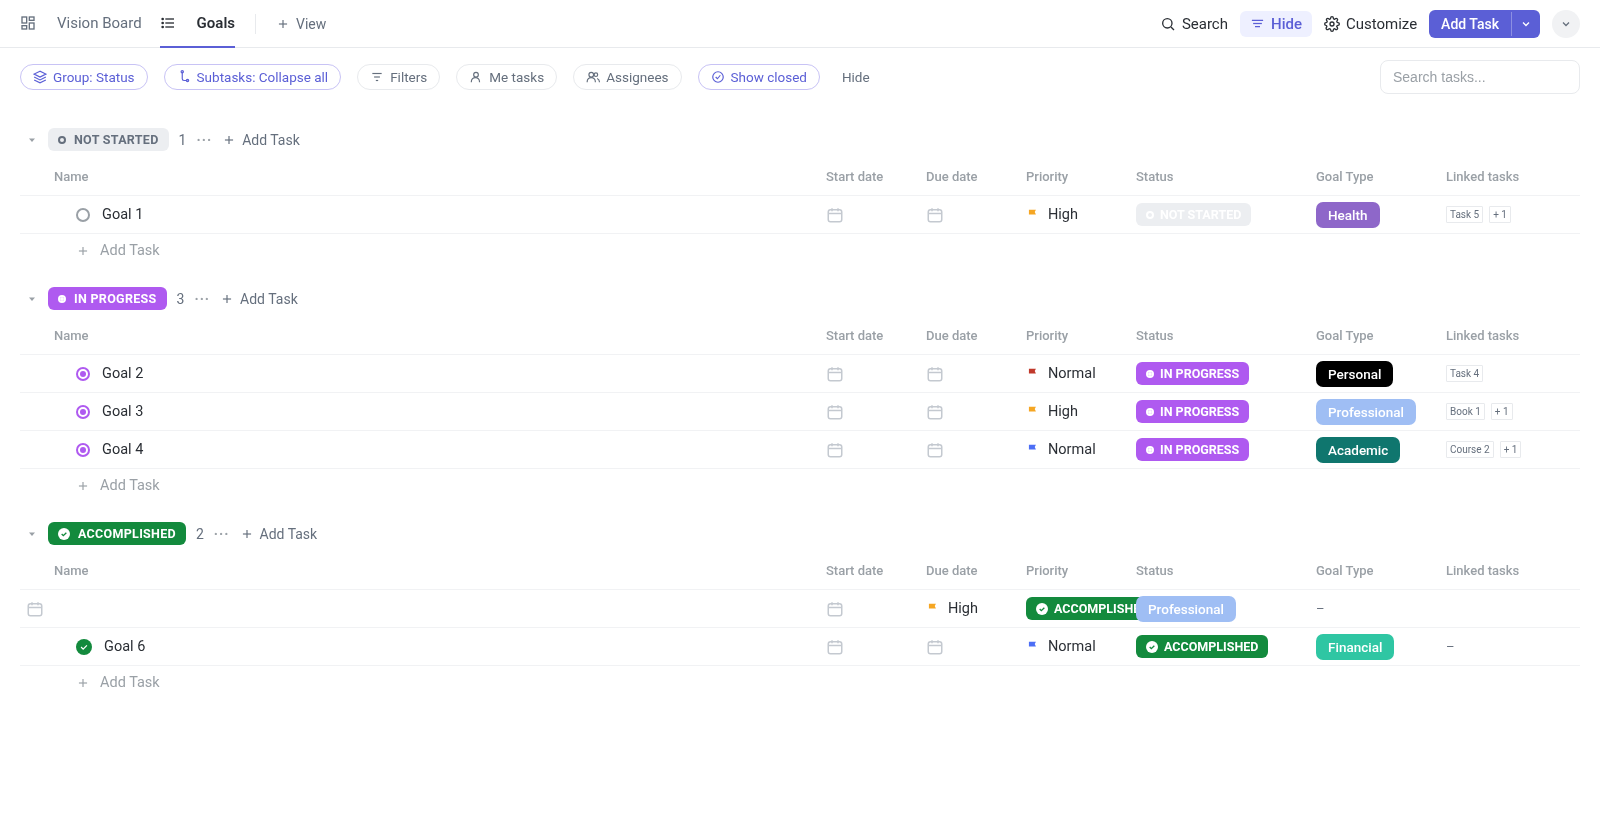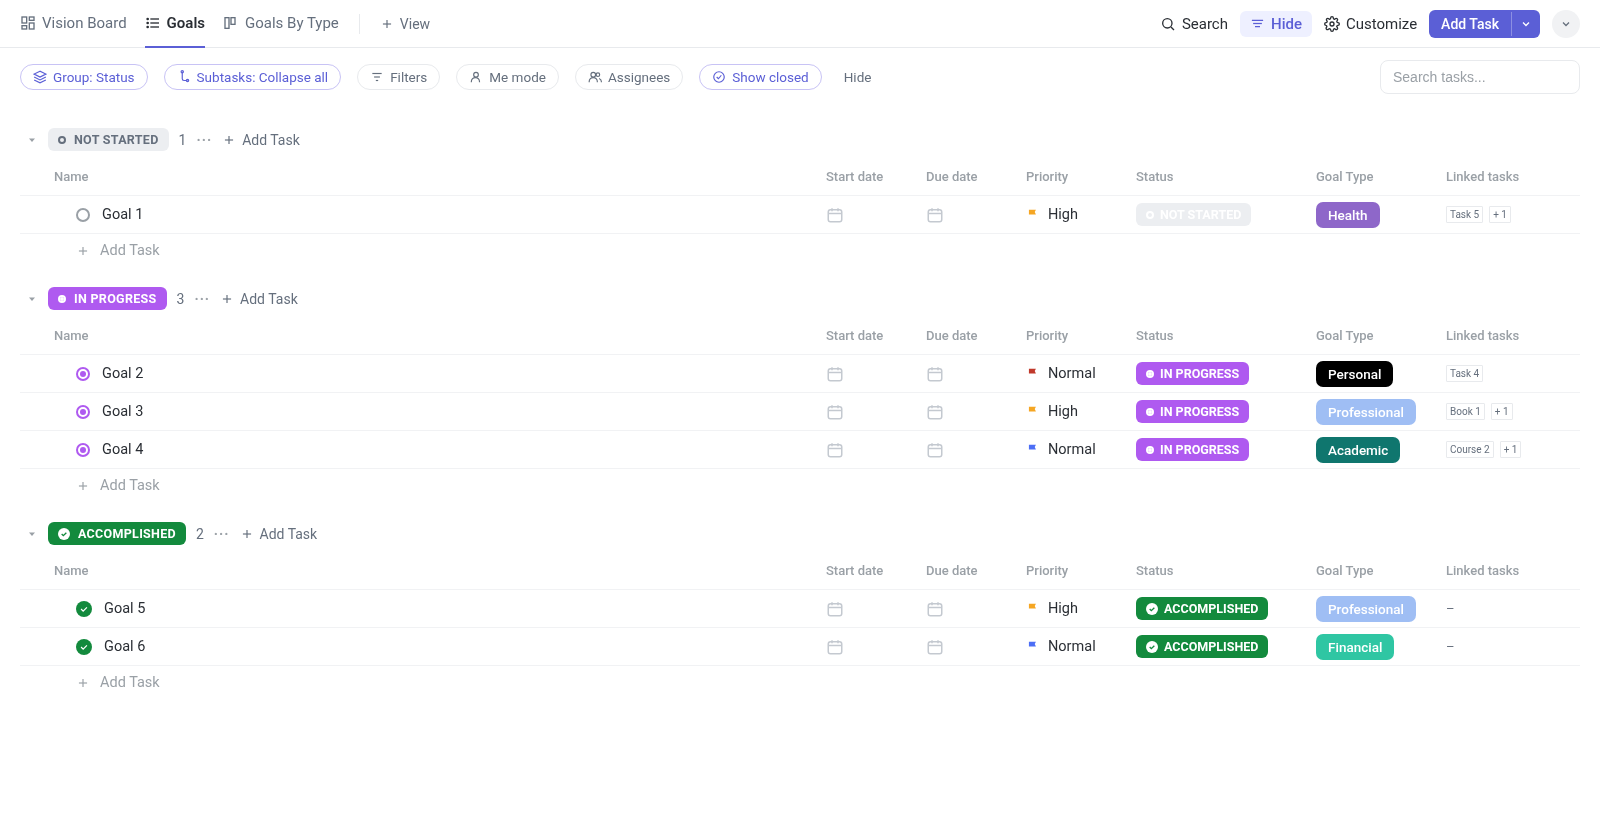--- a/index.html
+++ b/index.html
@@ -2,21 +2,21 @@
 <html><head>
 <meta charset="utf-8">
 <style>
   * { box-sizing: border-box; margin: 0; padding: 0; }
   body { font-family: -apple-system, BlinkMacSystemFont, "Segoe UI", Roboto, sans-serif; font-size: 14px; color: #2a2e34; background: #fff; }
   svg { display: block; }
 
   
   .topbar { display: flex; align-items: center; padding: 0 20px; height: 48px; border-bottom: 1px solid #e8eaed; }
   .tabs { display: flex; align-items: center; gap: 18px; }
-  .tab { display: flex; align-items: center; gap: 6px; height: 48px; color: #656f7d; cursor: pointer; border-bottom: 2px solid transparent; font-size: 15px; }
+  .tab { display: flex; align-items: center; gap: 21px; height: 48px; color: #656f7d; cursor: pointer; border-bottom: 2px solid transparent; font-size: 15px; }
   .tab.active { color: #2a2e34; font-weight: 600; border-bottom: 2px solid #5b5fd6; }
   .tab-divider { width: 1px; height: 20px; background: #e8eaed; margin: 0 2px; }
   .add-view { display: flex; align-items: center; gap: 6px; color: #656f7d; cursor: pointer; }
   .topbar-right { margin-left: auto; display: flex; align-items: center; gap: 12px; }
   .top-btn { display: flex; align-items: center; gap: 6px; color: #2a2e34; cursor: pointer; font-size: 15px; }
   .top-btn.hide-btn { background: #eef0ff; padding: 4px 10px; border-radius: 6px; color: #5b5fd6; font-weight: 500; }
   .add-task-btn { display: flex; align-items: center; background: #5b5fd6; color: #fff; border-radius: 6px; overflow: hidden; cursor: pointer; }
   .add-task-btn .lbl { padding: 6px 12px; font-weight: 500; }
   .add-task-btn .chev { padding: 6px 8px; border-left: 1px solid rgba(255,255,255,.3); }
   .circle-btn { width: 28px; height: 28px; border-radius: 50%; background: #f1f2f4; display: flex; align-items: center; justify-content: center; cursor: pointer; }
@@ -92,27 +92,20 @@
         <svg width="16" height="16" viewBox="0 0 24 24" fill="none" stroke="currentColor" stroke-width="2">
           <line x1="8" y1="6" x2="21" y2="6"></line>
           <line x1="8" y1="12" x2="21" y2="12"></line>
           <line x1="8" y1="18" x2="21" y2="18"></line>
           <circle cx="4" cy="6" r="1"></circle>
           <circle cx="4" cy="12" r="1"></circle>
           <circle cx="4" cy="18" r="1"></circle>
         </svg>
         <span>Goals</span>
       </div>
-      <div class="tab">
-        <svg width="16" height="16" viewBox="0 0 24 24" fill="none" stroke="currentColor" stroke-width="2">
-          <rect x="3" y="4" width="6" height="16"></rect>
-          <rect x="12" y="4" width="6" height="10"></rect>
-        </svg>
-        <span>Goals By Type</span>
-      </div>
       <div class="tab-divider"></div>
       <div class="add-view">
         <svg width="14" height="14" viewBox="0 0 24 24" fill="none" stroke="currentColor" stroke-width="2">
           <line x1="12" y1="5" x2="12" y2="19"></line>
           <line x1="5" y1="12" x2="19" y2="12"></line>
         </svg>
         <span>View</span>
       </div>
     </div>
 
@@ -178,21 +171,21 @@
         <line x1="7" y1="12" x2="17" y2="12"></line>
         <line x1="10" y1="18" x2="14" y2="18"></line>
       </svg>
     <span>Filters</span>
   </div>
   <div class="pill">
     <svg width="14" height="14" viewBox="0 0 24 24" fill="none" stroke="currentColor" stroke-width="2">
         <circle cx="12" cy="8" r="4"></circle>
         <path d="M4 21v-1a7 7 0 0 1 14 0v1"></path>
       </svg>
-    <span>Me mode</span>
+    <span>Me tasks</span>
   </div>
   <div class="pill">
     <svg width="14" height="14" viewBox="0 0 24 24" fill="none" stroke="currentColor" stroke-width="2">
         <circle cx="9" cy="8" r="4"></circle>
         <path d="M2 21v-1a7 7 0 0 1 14 0v1"></path>
         <circle cx="17" cy="8" r="3"></circle>
         <path d="M23 21v-1a6 6 0 0 0-4-5.5"></path>
       </svg>
     <span>Assignees</span>
   </div>
@@ -468,28 +461,20 @@
       <div class="header-row">
         <div class="cell name-cell">Name</div>
         <div class="cell">Start date</div>
         <div class="cell">Due date</div>
         <div class="cell">Priority</div>
         <div class="cell">Status</div>
         <div class="cell">Goal Type</div>
         <div class="cell">Linked tasks</div>
       </div>
       <div class="row">
-        <div class="cell name-cell">
-          <span class="status-check">
-            <svg width="10" height="10" viewBox="0 0 24 24" fill="none" stroke="white" stroke-width="3">
-              <polyline points="5 12 10 17 19 8"></polyline>
-            </svg>
-          </span>
-          <span>Goal 5</span>
-        </div>
         <div class="cell date-cell">
           <svg class="cal-icon" viewBox="0 0 24 24" fill="none" stroke="currentColor" stroke-width="2">
             <rect x="3" y="5" width="18" height="16" rx="3"></rect>
             <line x1="3" y1="10" x2="21" y2="10"></line>
             <line x1="8" y1="3" x2="8" y2="7"></line>
             <line x1="16" y1="3" x2="16" y2="7"></line>
           </svg>
         </div>
         <div class="cell date-cell">
           <svg class="cal-icon" viewBox="0 0 24 24" fill="none" stroke="currentColor" stroke-width="2">

